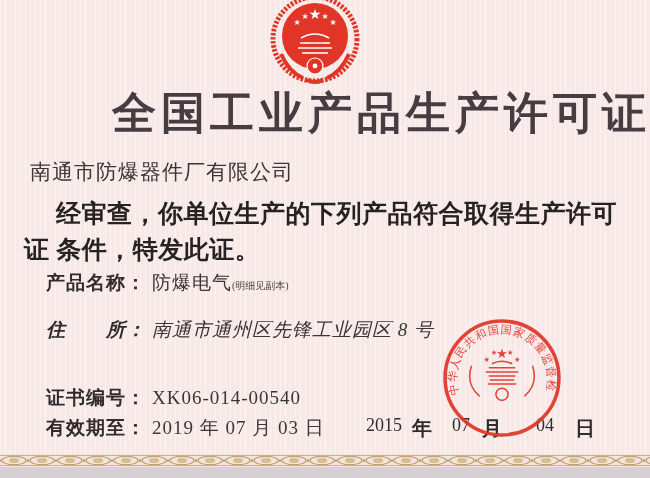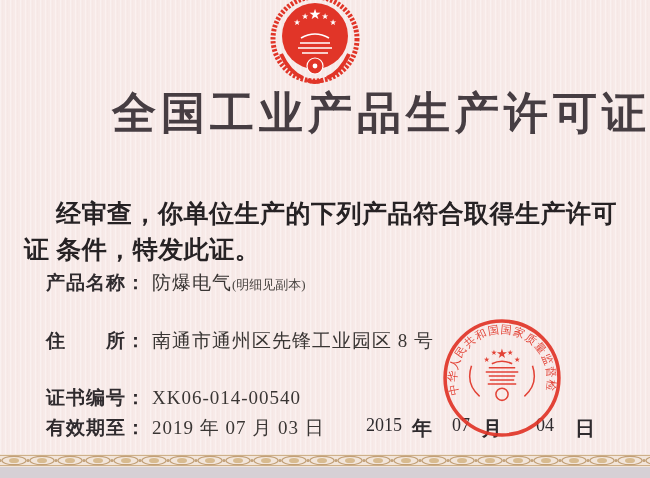--- a/index.html
+++ b/index.html
@@ -25,25 +25,25 @@
   }
   .para {
     position:absolute; left:24px; top:196px; width:614px;
     font-size:25px; font-weight:700; line-height:36px;
     text-indent:32px; color:#262224; letter-spacing:.5px;
   }
   .row { position:absolute; left:46px; white-space:nowrap; color:#2f2b2e; }
   .row .lbl { display:inline-block; min-width:106px; font-size:19px; font-weight:700; letter-spacing:1px; }
   .row .val { font-size:19px; font-weight:400; color:#3a3634; letter-spacing:1px; }
   .row-product    { top:270px; }
-  .row-address    { top:328px; }
+  .row-address    { top:317px;font-style:italic; }
   .row-production { top:351px; }
   .row-certno     { top:385px; }
   .row-valid      { top:415px; }
-  .product-note { font-size:13px; color:#4a4542; letter-spacing:0; }
+  .product-note { font-size:10px; color:#4a4542; letter-spacing:0; }
   .certno-val { font-size:18px; letter-spacing:1.5px; }
   .issue-date { position:absolute; left:0; top:415px; width:100%; height:28px; }
   .issue-date span { position:absolute; font-size:18px; color:#2f2b2e; }
   .issue-date .unit { font-size:20px; font-weight:600; }
   .d-year  { left:366px; }  .d-yu { left:412px; }
   .d-month { left:452px; }  .d-mu { left:482px; }
   .d-day   { left:536px; }  .d-du { left:575px; }
   .footnote {
     position:absolute; left:57px; top:443px;
     font-size:10.5px; color:#7d6351; letter-spacing:1px;
@@ -67,20 +67,21 @@
     <text x="66" y="29" font-size="8" fill="#ffffff" text-anchor="middle" font-family="DejaVu Sans, sans-serif">★</text>
     <path d="M34 42 q14 -8 28 0" fill="none" stroke="#ffffff" stroke-width="1.6"></path>
     <path d="M33 47 h30 M31 52 h34 M35 57 h26" fill="none" stroke="#ffffff" stroke-width="1.6"></path>
     <circle cx="48" cy="70" r="8" fill="#e13528" stroke="#ffffff" stroke-width="1.2"></circle>
     <circle cx="48" cy="70" r="2.4" fill="#ffffff"></circle>
     <path d="M14 58 q8 18 22 24 M82 58 q-8 18 -22 24 M40 84 q8 4 16 0" fill="none" stroke="#e13528" stroke-width="4"></path>
   </svg>
 
   <div class="title">全国工业产品生产许可证</div>
 
+  <div class="company">南通市防爆器件厂有限公司</div>
 
   <div class="para">
     <span>经审查，你单位生产的下列产品符合取得生产许可证</span>
     <span>条件，特发此证。</span>
   </div>
 
   <div class="row row-product">
     <span class="lbl">产品名称：</span><span class="val">防爆电气</span><span class="product-note">(明细见副本)</span>
   </div>
 

